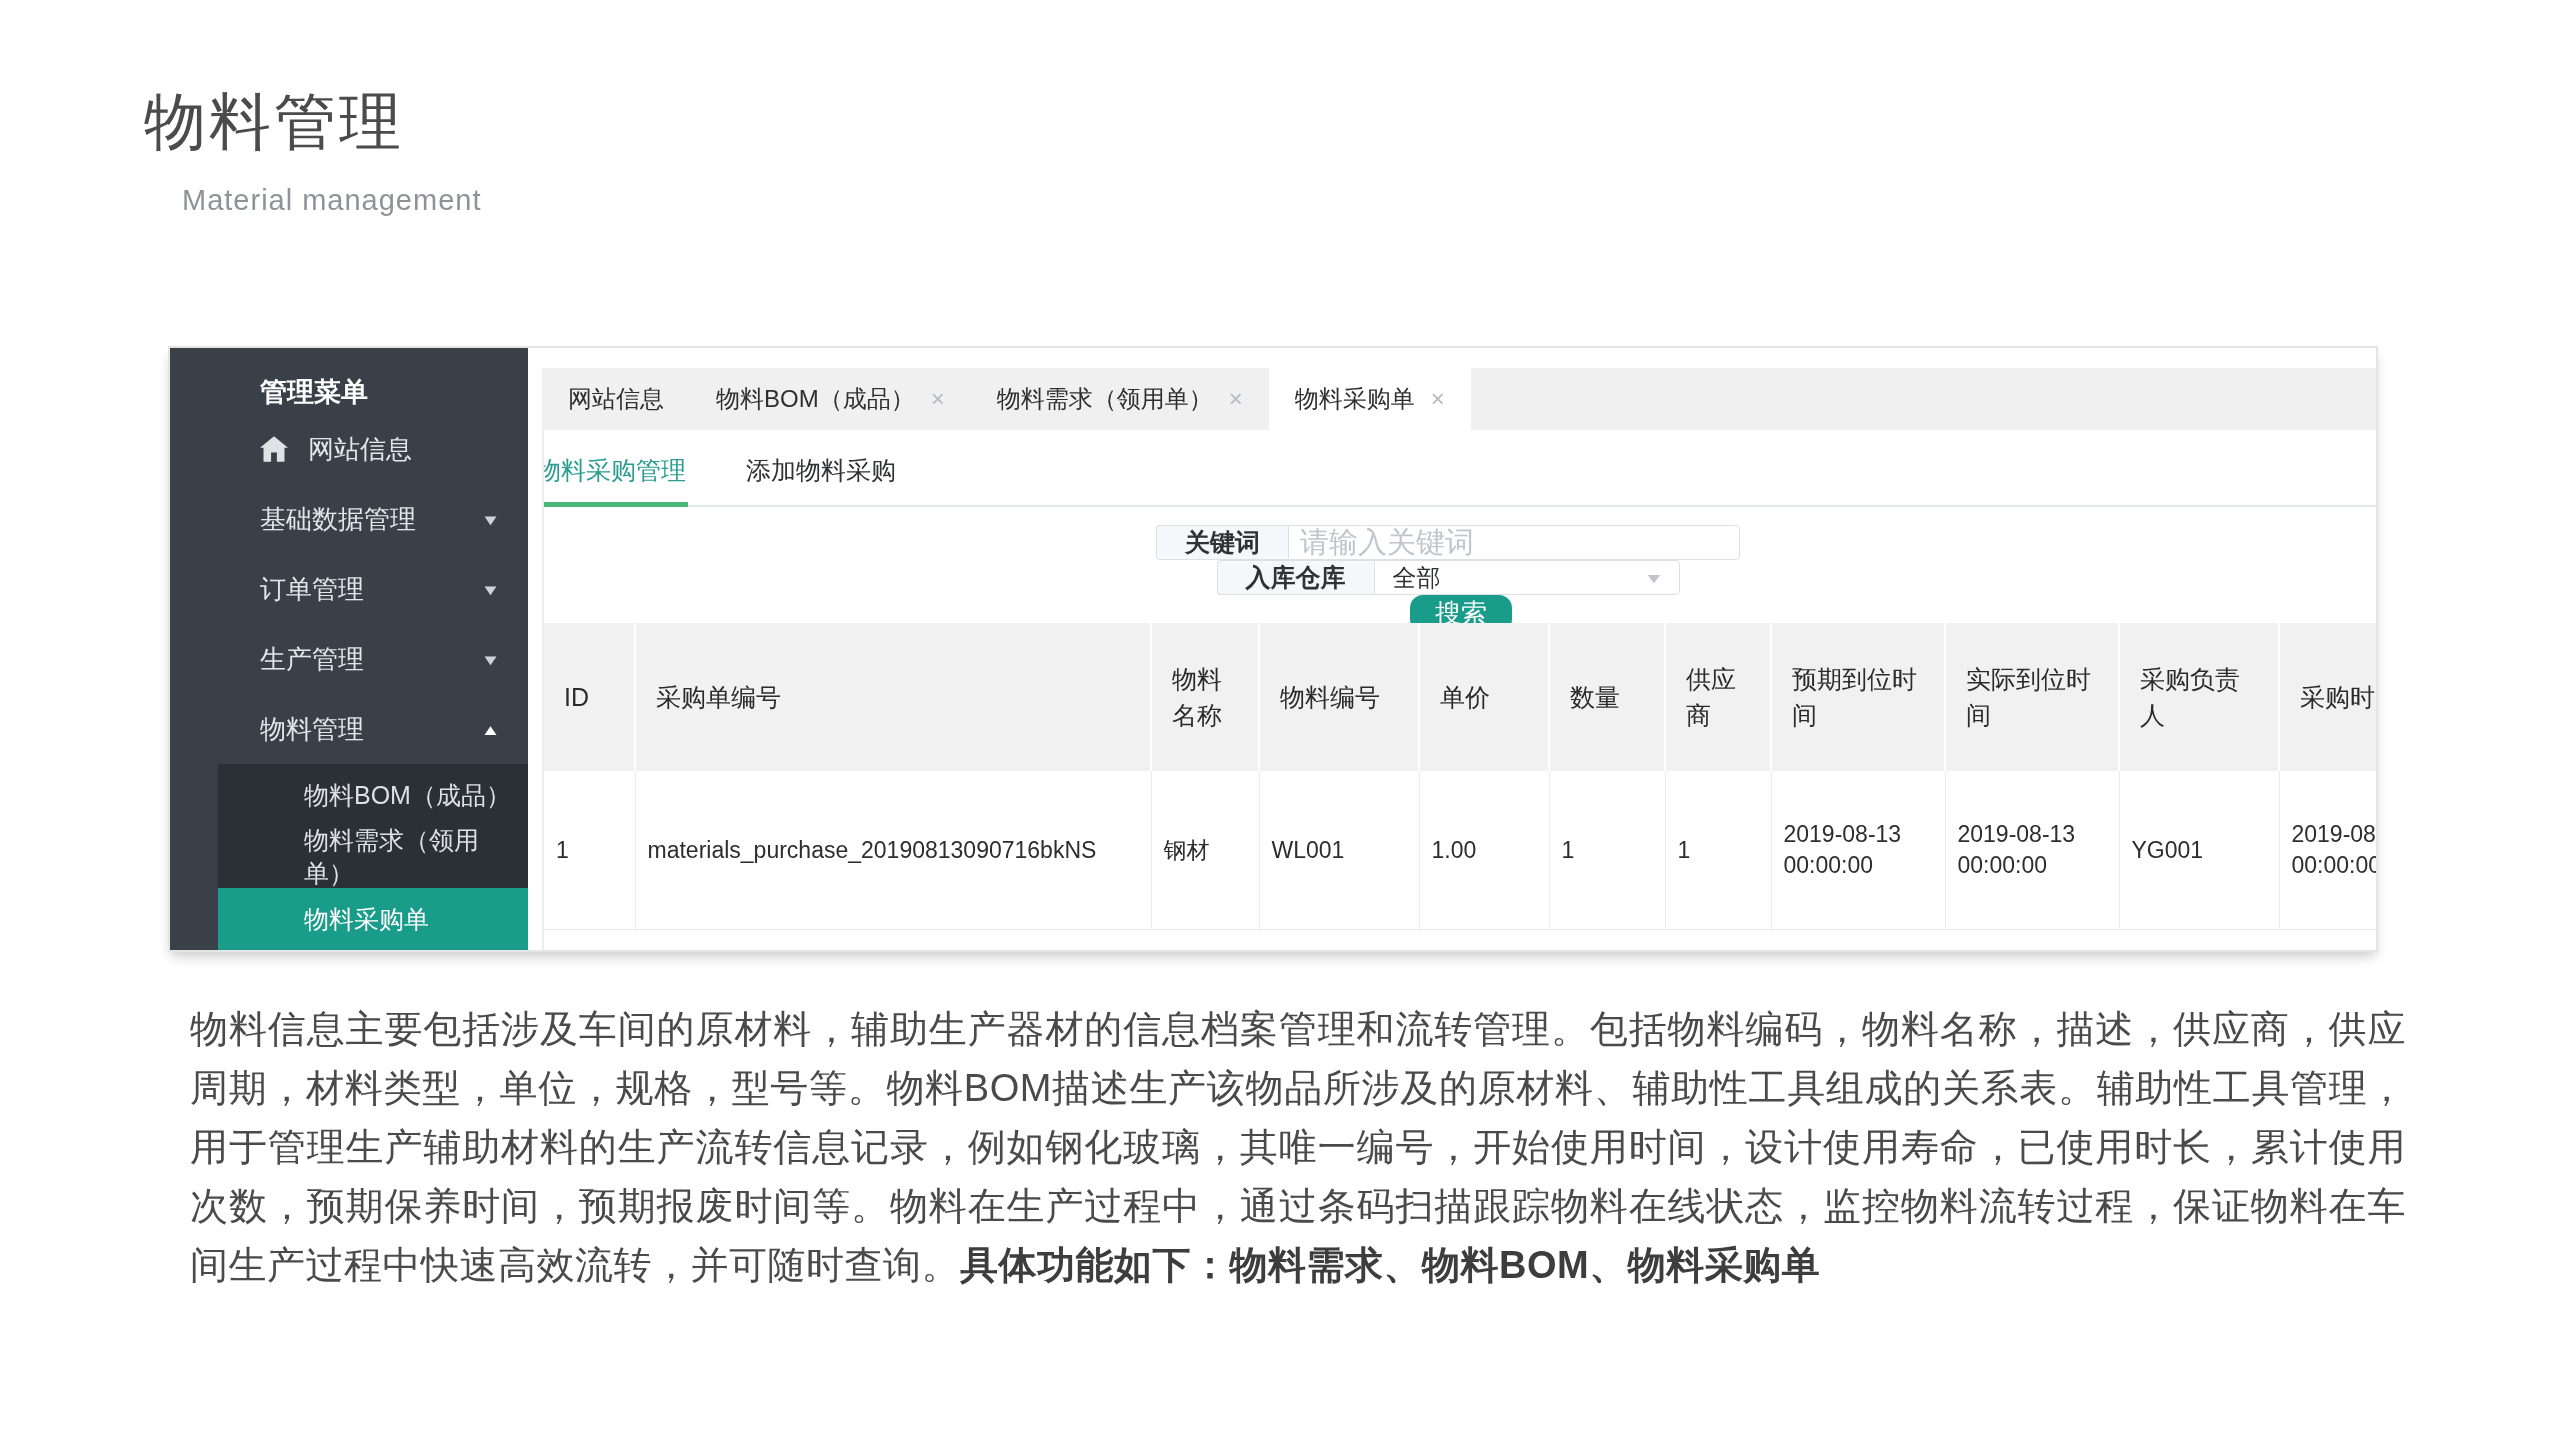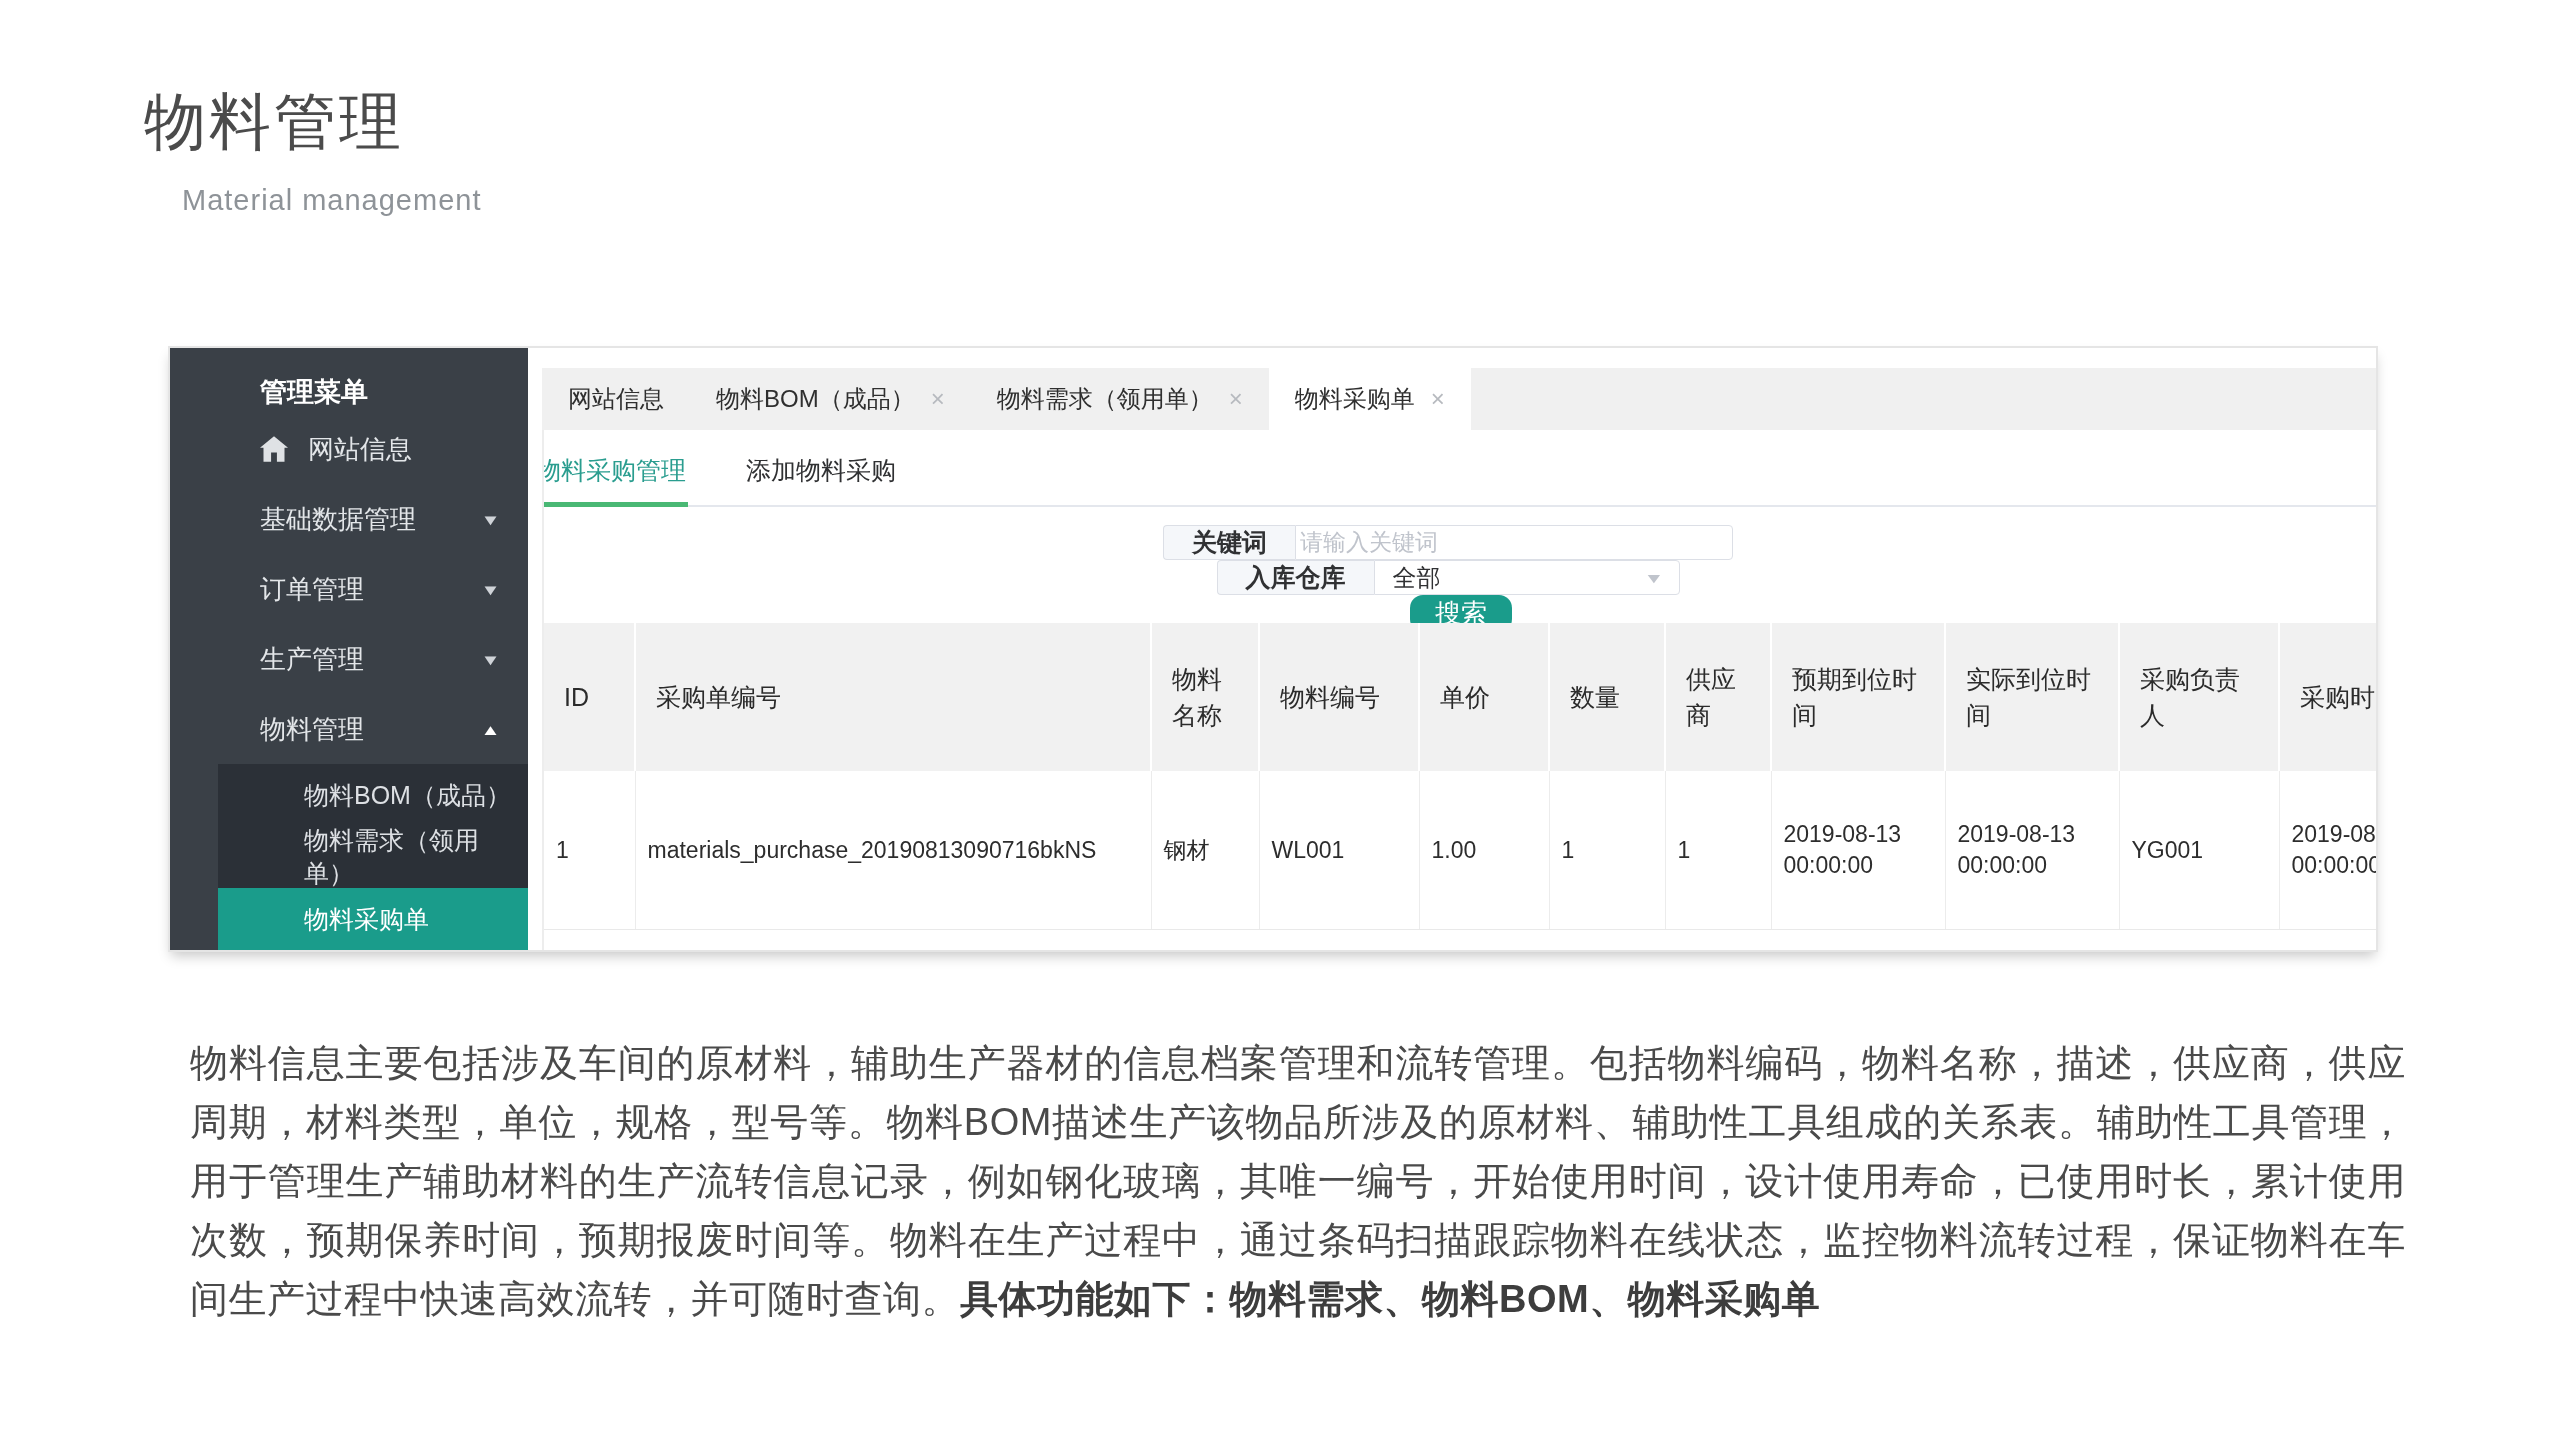--- a/index.html
+++ b/index.html
@@ -44,21 +44,21 @@
   .subtabbar{display:flex;margin-top:24px;border-bottom:2px solid #e4e7ed;position:relative;}
   .subtab{position:relative;padding:0 2px 18px 2px;margin-right:56px;font-size:25px;color:#303133;cursor:pointer;white-space:nowrap;}
   .subtab:first-child{margin-left:-10px;}
   .subtab.active{color:var(--subtab_teal);}
   .subtab.active::after{content:"";position:absolute;left:0;right:0;bottom:-2px;height:5px;background:var(--subtab_green);}
 
   .search-row{display:flex;align-items:center;margin-top:18px;height:58px;flex-direction:column;}
   .igroup{display:flex;height:58px;box-sizing:border-box;margin-right:24px;}
   .ilabel{display:flex;align-items:center;justify-content:center;padding:0 28px;background:#f5f7fa;
     border:1px solid var(--border);border-right:none;border-radius:4px 0 0 4px;font-size:25px;font-weight:600;color:#303133;white-space:nowrap;}
-  .igroup input{width:428px;border:1px solid var(--border);border-radius:0 4px 4px 0;font-size:23px;padding:0 4px;
+  .igroup input{width:428px;border:1px solid var(--border);border-radius:0 4px 4px 0;font-size:29px;padding:0 11px;
     color:#303133;outline:none;font-family:inherit;}
   .igroup input::placeholder{color:#c0c4cc;}
   .select{width:268px;border:1px solid var(--border);border-radius:0 4px 4px 0;display:flex;align-items:center;
     padding:0 18px;font-size:24px;color:#303133;cursor:pointer;background:#fff;}
   .select .sel-value{flex:1;}
   .sel-arrow{font-size:14px;color:#c0c4cc;transform:scaleX(1.5);}
   .search-btn{width:102px;height:58px;margin-left:2px;background:var(--accent_teal);color:#fff;border:none;border-radius:13px;
     font-size:26px;cursor:pointer;font-family:inherit;}
 
   
@@ -80,21 +80,21 @@
   th:nth-child(9),td:nth-child(9){width:132px;margin-top:36px;}
   th:nth-child(10),td:nth-child(10){width:118px;}
   th:nth-child(11),td:nth-child(11){width:130px;}
   th:nth-child(12),td:nth-child(12){width:110px;}
   th:nth-child(13),td:nth-child(13){width:74px;}
   th:nth-child(14),td:nth-child(14){width:70px;}
   th:nth-child(15),td:nth-child(15){width:72px;}
   th:nth-child(16),td:nth-child(16){width:116px;}
 
   
-  .desc{position:absolute;left:190px;top:1034px;width:2216px;font-size:38px;line-height:59px;color:#4a4a4a;
+  .desc{position:absolute;left:190px;top:1000px;width:2216px;font-size:38px;line-height:59px;color:#4a4a4a;
     text-align:justify;margin:0;letter-spacing:0.5px;}
   .desc strong{color:#3d3d3d;}
 </style>
 </head>
 <body>
 
 <div class="page">
 
   <header class="app-header">
     <div class="titles">

